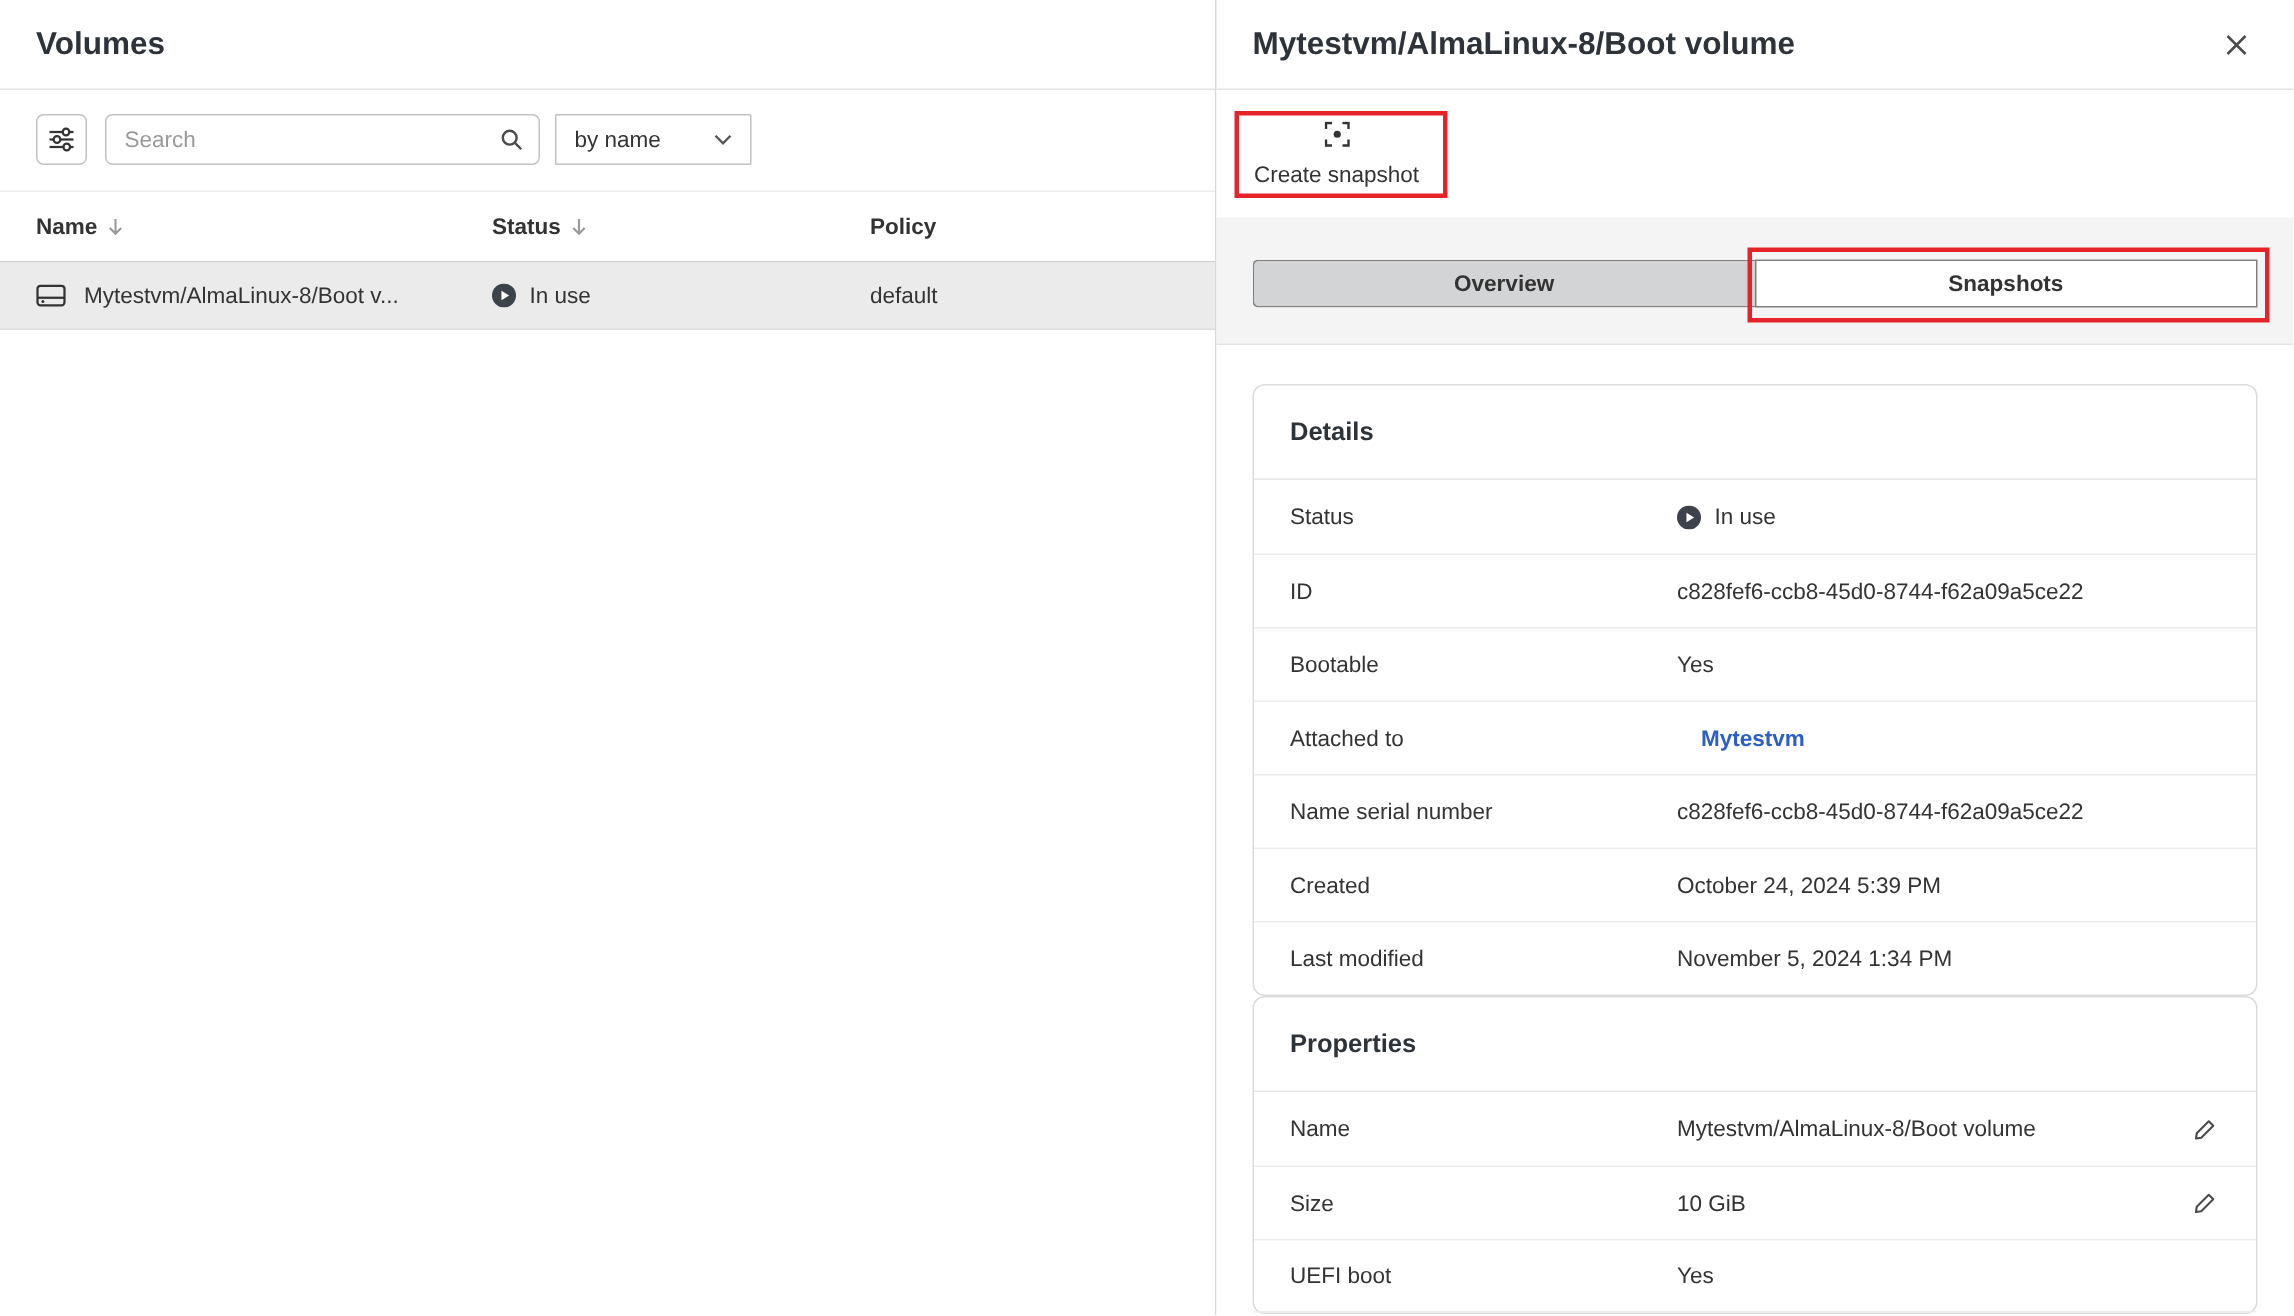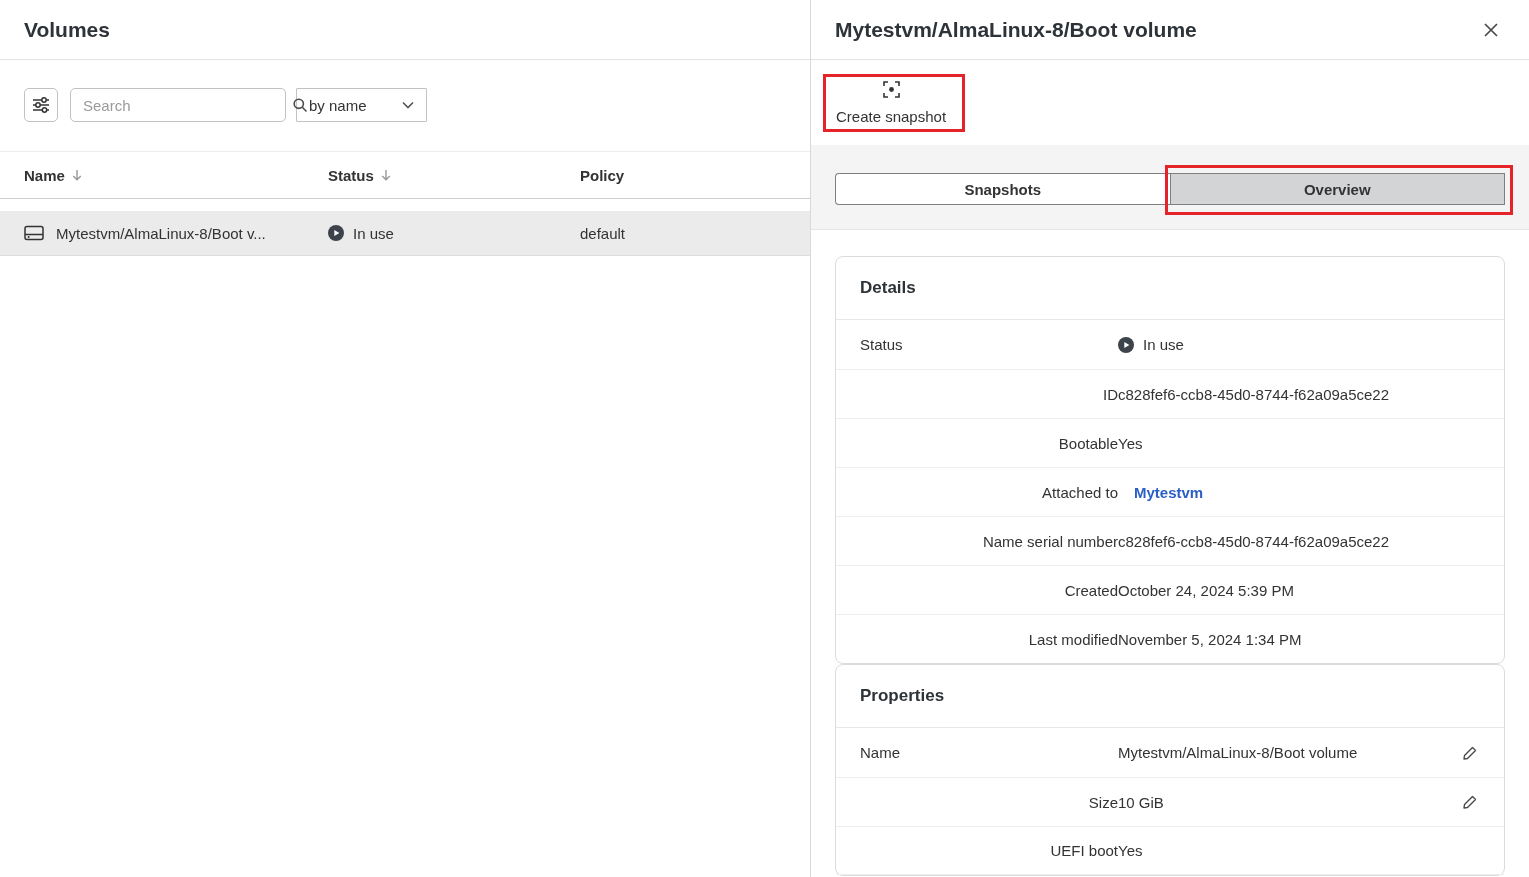--- a/index.html
+++ b/index.html
@@ -6,27 +6,27 @@
   html,body { width:1529px; height:877px; overflow:hidden; }
   body {
     font-family:"Liberation Sans", sans-serif;
     color:#333;
     background:#fff;
     font-size:15px;
   }
   .app { display:flex; width:1529px; height:877px; }
 
   
-  .left { flex:1; min-width:0; display:flex; flex-direction:column; background:#fff;gap:12px; }
+  .left { flex:1; min-width:0; display:flex; flex-direction:column; background:#fff; }
   .left-header { height:60px; flex:0 0 60px; display:flex; align-items:center; padding:0 24px; border-bottom:1px solid #e2e2e2; }
   .page-title { font-size:21px; font-weight:600; color:#2d3338; }
 
   .toolbar { display:flex; align-items:center; gap:12px; padding:16px 24px 17px; }
   .filter-btn { width:34px; height:34px; border:1px solid #c2c2c2; border-radius:5px; background:#fff; display:flex; align-items:center; justify-content:center; cursor:pointer; }
-  .search-box { position:relative; width:216px; height:34px; border:1px solid #c2c2c2; border-radius:5px; display:flex; align-items:center; background:#fff; }
+  .search-box { position:relative; width:290px; height:34px; border:1px solid #c2c2c2; border-radius:5px; display:flex; align-items:center; background:#fff; }
   .search-input { border:none; outline:none; flex:1; padding:0 10px 0 12px; font-size:15px; font-family:inherit; color:#333; background:transparent; }
   .search-input::placeholder { color:#9a9a9a; }
   .search-box .icon-btn { display:flex; align-items:center; justify-content:center; padding-right:10px; cursor:pointer; background:none; border:none; }
   .sort-select { margin-left:-2px; width:131px; height:34px; border:1px solid #c2c2c2; border-radius:1px; background:#fff; display:flex; align-items:center; justify-content:space-between; padding:0 12px; font-size:15px; color:#333; cursor:pointer; }
 
   .table-head, .table-row { display:grid; grid-template-columns:304px 252px 1fr; align-items:center; padding:0 24px; }
   .table-head { height:48px; border-top:1px solid #ececec; border-bottom:1px solid #cfcfcf; font-weight:700; font-size:15px; color:#333; }
   .th { display:flex; align-items:center; gap:7px; cursor:pointer; }
   .table-row { height:45px; background:#ebebeb; border-bottom:1px solid #dedede; font-size:15px; cursor:pointer; }
   .cell { display:flex; align-items:center; gap:12px; min-width:0; }
@@ -49,21 +49,21 @@
   .tab:first-child { border-radius:4px 0 0 4px; border-right:none; }
   .tab:last-child { border-radius:0 4px 4px 0; }
   .tab.active { background:#d3d4d5; }
   .annotation-tab { position:absolute; left:calc(50% - 5px); right:-8px; top:-8px; bottom:-10px; border:3px solid #e5242a; pointer-events:none; }
 
   .panel-body { padding:26px 24px; background:#fff; flex:1; overflow:hidden; }
   .card { border:1px solid #dcdcdc; border-radius:8px; background:#fff; }
   .card + .card { }
   .card-header { padding:21px 24px; font-size:17px; font-weight:600; color:#2d3338; border-bottom:1px solid #e8e8e8; }
   .card-row { display:grid; grid-template-columns:258px 1fr auto; align-items:center; height:49px; padding:0 24px; font-size:15px; }
-  .card-row + .card-row { border-top:1px solid #ededed;text-align:right; }
+  .card-row + .card-row { border-top:1px solid #ededed; }
   .card-row.bottom-line { border-bottom:1px solid #ededed; }
   .row-label { color:#333; }
   .row-value { display:flex; align-items:center; gap:9px; color:#333; }
   .link { color:#2b5fc7; font-weight:600; text-decoration:none; cursor:pointer;margin-left:16px; }
   .edit-btn { background:none; border:none; cursor:pointer; display:flex; align-items:center; padding:2px; }
 </style>
 </head>
 <body>
 
 <div class="app">
@@ -174,22 +174,22 @@
               <circle cx="8.5" cy="8.5" r="2.4" fill="#333"></circle>
             </svg>
           </span>
           <span>Create snapshot</span>
         </button>
       </div>
     </div>
 
     <div class="tabs-section">
       <div class="tabs">
+        <button class="tab active">Overview</button>
         <button class="tab">Snapshots</button>
-        <button class="tab active">Overview</button>
         <div class="annotation-tab"></div>
       </div>
     </div>
 
     <div class="panel-body">
 
       <section class="card">
         <div class="card-header">Details</div>
 
         <div class="card-row">

